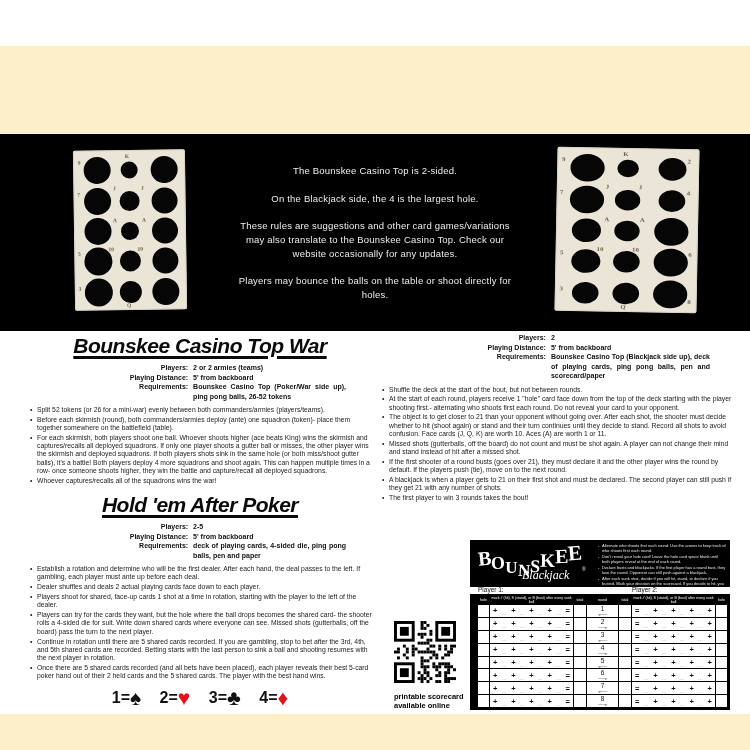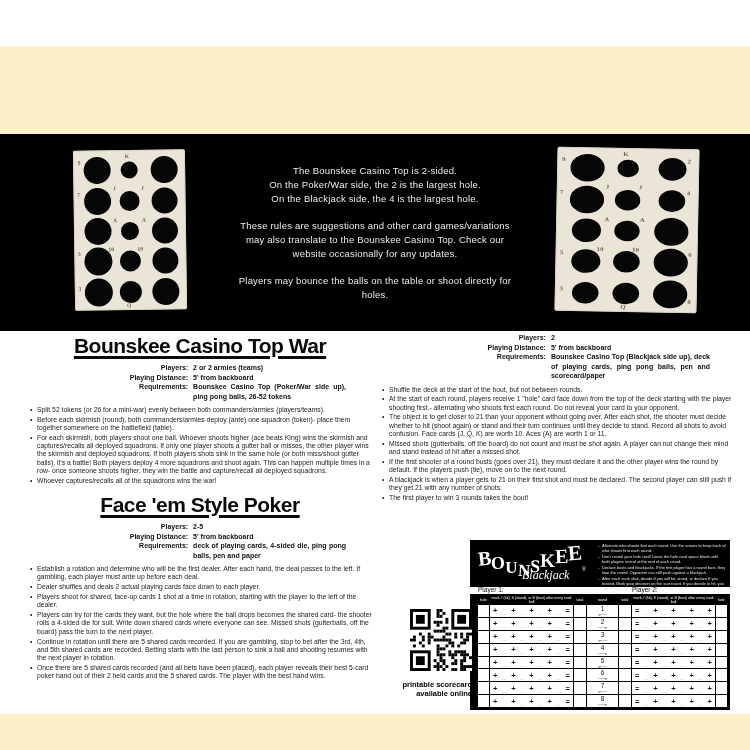--- a/index.html
+++ b/index.html
@@ -15,21 +15,21 @@
   .banner-text p:last-child{margin-bottom:0;}
   .board{position:absolute;background:#ebe5d7;border-radius:2px;box-shadow:0 0 0 1px #d8d2c2 inset;}
   .board-left{left:74px;top:16px;width:112px;height:160px;transform:rotate(-.8deg);}
   .board-right{left:556px;top:14px;width:142px;height:164px;transform:rotate(1.1deg);}
   .board svg{width:100%;height:100%;display:block;}
   
   .content{position:absolute;left:0;top:285px;width:750px;height:383px;background:#fff;}
   .col{position:absolute;top:0;}
   .col-left{left:28px;width:344px;}
   .col-right{left:380px;width:356px;}
-  .h-wrap{text-align:center;margin:3px 0 5px 0;}
+  .h-wrap{text-align:center;margin:3px 0 5px 0;font-style:italic;}
   h1{display:inline-block;margin:0;font-size:21px;font-weight:700;letter-spacing:-.5px;color:#0a0a0a;text-decoration:underline;text-decoration-thickness:2.5px;text-underline-offset:3px;font-family:"Liberation Sans",sans-serif;}
   .meta{margin:2px 0 5px 0;}
   .meta-row{display:flex;font-size:7px;font-weight:700;line-height:9.5px;color:#111;}
   .meta-label{width:48%;text-align:right;padding-right:5px;box-sizing:border-box;white-space:nowrap;}
   .meta-value{width:52%;text-align:justify;padding-right:26px;box-sizing:border-box;}
   ul.bullets{margin:4px 0 0 0;padding:0;list-style:none;}
   ul.bullets li{position:relative;padding-left:9px;font-size:6.8px;line-height:8.3px;color:#222;margin-bottom:1.5px;}
   ul.bullets li::before{content:"•";position:absolute;left:2px;top:0;font-size:6.8px;color:#222;}
   
   .suits{margin-top:7px;text-align:center;}
@@ -56,21 +56,21 @@
   .sc-strip{grid-row:1/-1;background:#000;border-bottom:none;}
   .sc-h{background:#000;color:#fff;font-size:3.6px;line-height:4px;text-align:center;}
   .sc-marks{justify-content:space-between;padding:0 3px;}
   .mk-plus{font-size:7.5px;font-weight:700;color:#111;line-height:7px;}
   .mk-eq{font-size:7.5px;font-weight:700;color:#111;line-height:7px;}
   .mk-blank{font-size:4px;letter-spacing:.5px;color:#555;transform:translateY(2.5px);}
   .sc-round{flex-direction:column;gap:0;}
   .r-num{font-size:6.5px;line-height:6px;color:#111;}
   .r-arrow{font-size:6px;line-height:4px;color:#111;transform:scaleX(2.6);}
   
-  .qr-block{position:absolute;left:394px;top:278px;width:78px;text-align:right;}
+  .qr-block{position:absolute;left:394px;top:290px;width:78px;text-align:left;}
   .qr{display:inline-block;width:62px;height:62px;background:#fff;}
   .qr svg{display:block;width:62px;height:62px;}
   .qr-caption{margin-top:5px;font-size:7.5px;font-weight:700;line-height:9px;color:#000;}
 </style>
 </head>
 <body>
 
 <div class="page">
 
   <div class="band band-top"></div>
@@ -103,21 +103,21 @@
           <text x="5" y="105" font-size="5.5" font-family="Liberation Serif, serif" font-weight="bold" fill="#6e604b" text-anchor="middle">5</text>
           <text x="37" y="101" font-size="5.5" font-family="Liberation Serif, serif" font-weight="bold" fill="#6e604b" text-anchor="middle">10</text>
           <text x="66" y="101" font-size="5.5" font-family="Liberation Serif, serif" font-weight="bold" fill="#6e604b" text-anchor="middle">10</text>
           <text x="5" y="140" font-size="5.5" font-family="Liberation Serif, serif" font-weight="bold" fill="#6e604b" text-anchor="middle">3</text>
           <text x="54" y="157" font-size="5.5" font-family="Liberation Serif, serif" font-weight="bold" fill="#6e604b" text-anchor="middle">Q</text>
         </svg>
     </div>
     <div class="banner-text">
       <p>
         <span>The Bounskee Casino Top is 2-sided.</span><br>
-        <span>On the Poker/War side, the 2 is the largest hole.</span><br>
+        <br>
         <span>On the Blackjack side, the 4 is the largest hole.</span><br>
       </p>
       <p>These rules are suggestions and other card games/variations may also translate to the Bounskee Casino Top. Check our website occasionally for any updates.</p>
       <p>Players may bounce the balls on the table or shoot directly for holes.</p>
     </div>
     <div class="board board-right">
       <svg id="board-right-svg" viewBox="0 0 112 160" preserveAspectRatio="none">
           <circle cx="24" cy="20" r="13.5" fill="#060606"></circle>
           <circle cx="56" cy="20" r="8.5" fill="#060606"></circle>
           <circle cx="91" cy="20" r="11" fill="#060606"></circle>
@@ -171,21 +171,21 @@
             <div class="meta-value">Bounskee Casino Top (Poker/War side up), ping pong balls, 26-52 tokens</div>
           </div>
       </div>
       <ul class="bullets">
         <li>Split 52 tokens (or 26 for a mini-war) evenly between both commanders/armies (players/teams).</li>
         <li>Before each skirmish (round), both commanders/armies deploy (ante) one squadron (token)- place them together somewhere on the battlefield (table).</li>
         <li>For each skirmish, both players shoot one ball. Whoever shoots higher (ace beats King) wins the skirmish and captures/recalls all deployed squadrons. If only one player shoots a gutter ball or misses, the other player wins the skirmish and deployed squadrons. If both players shots sink in the same hole (or both miss/shoot gutter balls), it's a battle! Both players deploy 4 more squadrons and shoot again. This can happen multiple times in a row- once someone shoots higher, they win the battle and capture/recall all deployed squadrons.</li>
         <li>Whoever captures/recalls all of the squadrons wins the war!</li>
       </ul>
 
-      <div class="h-wrap" style="margin-top:8px;"><h1>Face 'em Style Poker</h1></div>
+      <div class="h-wrap" style="margin-top:8px;"><h1>Hold 'em After Poker</h1></div>
       <div class="meta">
         <div class="meta-row">
             <div class="meta-label">Players:</div>
             <div class="meta-value">2-5</div>
           </div>
         <div class="meta-row">
             <div class="meta-label">Playing Distance:</div>
             <div class="meta-value">5' from backboard</div>
           </div>
         <div class="meta-row">
@@ -195,20 +195,26 @@
       </div>
       <ul class="bullets">
         <li>Establish a rotation and determine who will be the first dealer. After each hand, the deal passes to the left. If gambling, each player must ante up before each deal.</li>
         <li>Dealer shuffles and deals 2 actual playing cards face down to each player.</li>
         <li>Players shoot for shared, face-up cards 1 shot at a time in rotation, starting with the player to the left of the dealer.</li>
         <li>Players can try for the cards they want, but the hole where the ball drops becomes the shared card- the shooter rolls a 4-sided die for suit. Write down shared cards where everyone can see. Missed shots (gutterballs, off the board) pass the turn to the next player.</li>
         <li>Continue in rotation until there are 5 shared cards recorded. If you are gambling, stop to bet after the 3rd, 4th, and 5th shared cards are recorded. Betting starts with the last person to sink a ball and shooting resumes with the next player in rotation.</li>
         <li>Once there are 5 shared cards recorded (and all bets have been placed), each player reveals their best 5-card poker hand out of their 2 held cards and the 5 shared cards. The player with the best hand wins.</li>
       </ul>
 
+      <div class="suits">
+        <span class="suit-item"><span class="suit-num">1=</span><span class="suit-sym" style="color: rgb(17, 17, 17);">♠</span></span>
+        <span class="suit-item"><span class="suit-num">2=</span><span class="suit-sym" style="color: rgb(227, 18, 26);">♥</span></span>
+        <span class="suit-item"><span class="suit-num">3=</span><span class="suit-sym" style="color: rgb(17, 17, 17);">♣</span></span>
+        <span class="suit-item"><span class="suit-num">4=</span><span class="suit-sym" style="color: rgb(227, 18, 26);">♦</span></span>
+      </div>
     </div>
 
     <div class="col col-right">
       <div class="meta">
         <div class="meta-row">
             <div class="meta-label">Players:</div>
             <div class="meta-value">2</div>
           </div>
         <div class="meta-row">
             <div class="meta-label">Playing Distance:</div>

